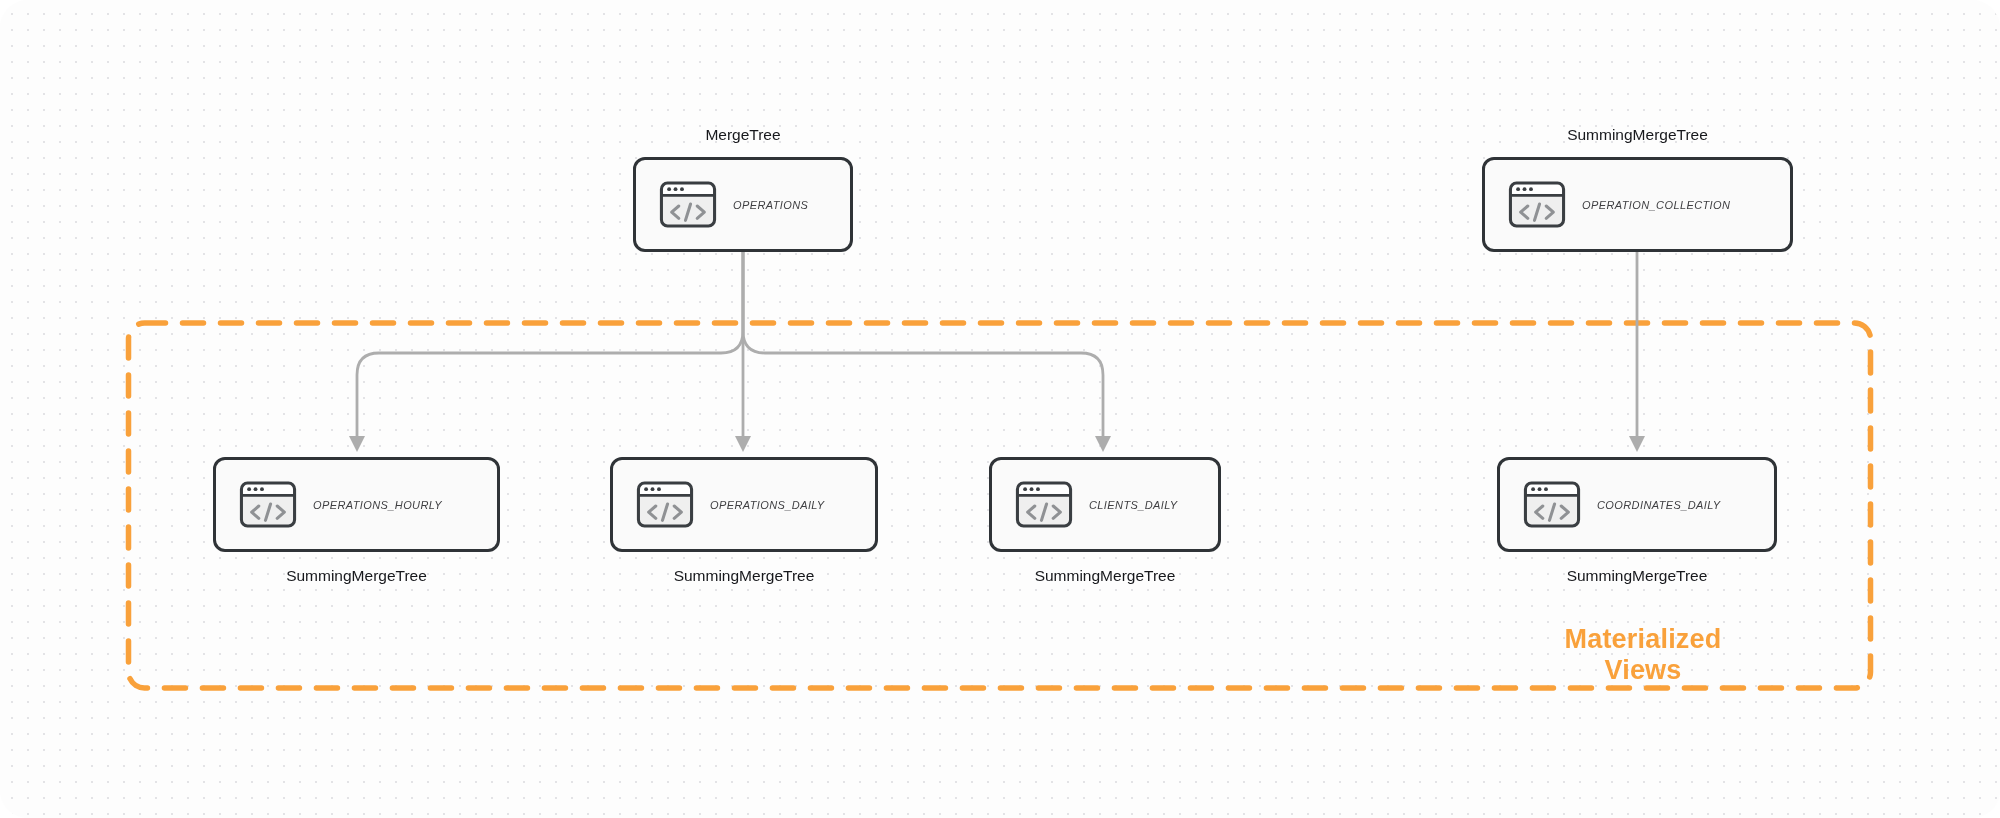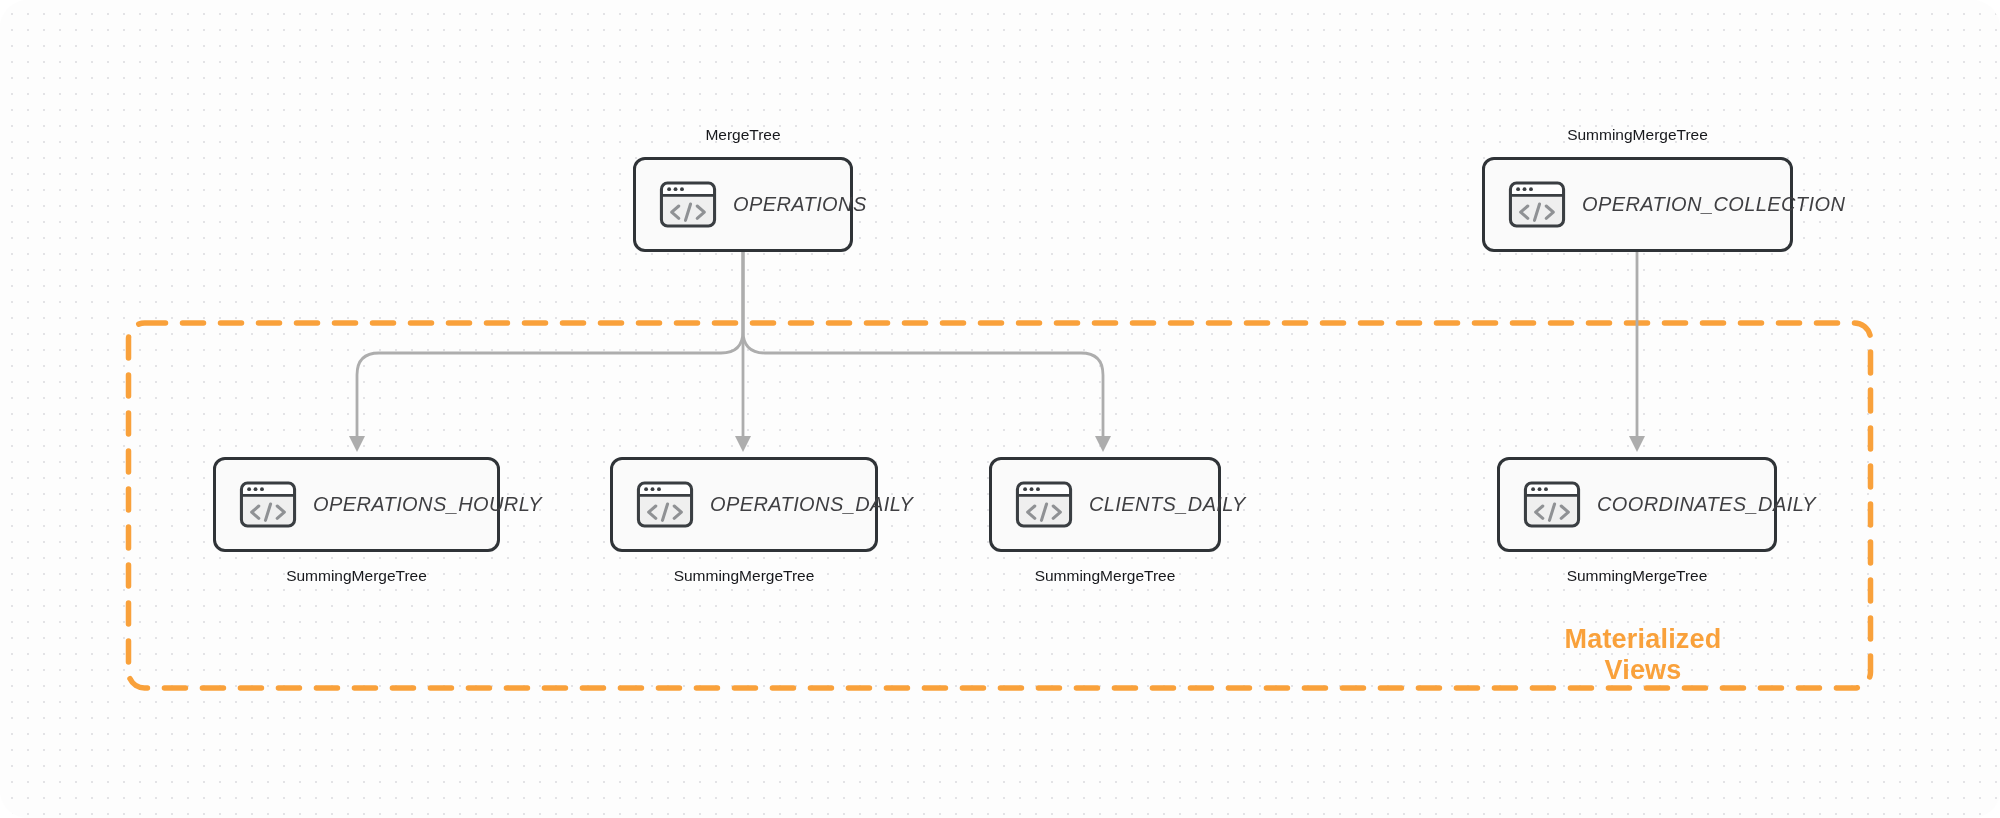--- a/index.html
+++ b/index.html
@@ -49,21 +49,21 @@
     display: flex;
     align-items: center;
     padding-left: 23px;
     gap: 16px;
     white-space: nowrap;
   }
 
   .node-name {
     font-style: italic;
     font-weight: 500;
-    font-size: 20px;
+    font-size: 11px;
     letter-spacing: 0.4px;
     color: var(--node-text, #3f3f42);
   }
 
   .engine-label {
     position: absolute;
     left: -40px; right: -40px;
     text-align: center;
     font-size: 15.5px;
     font-weight: 500;

